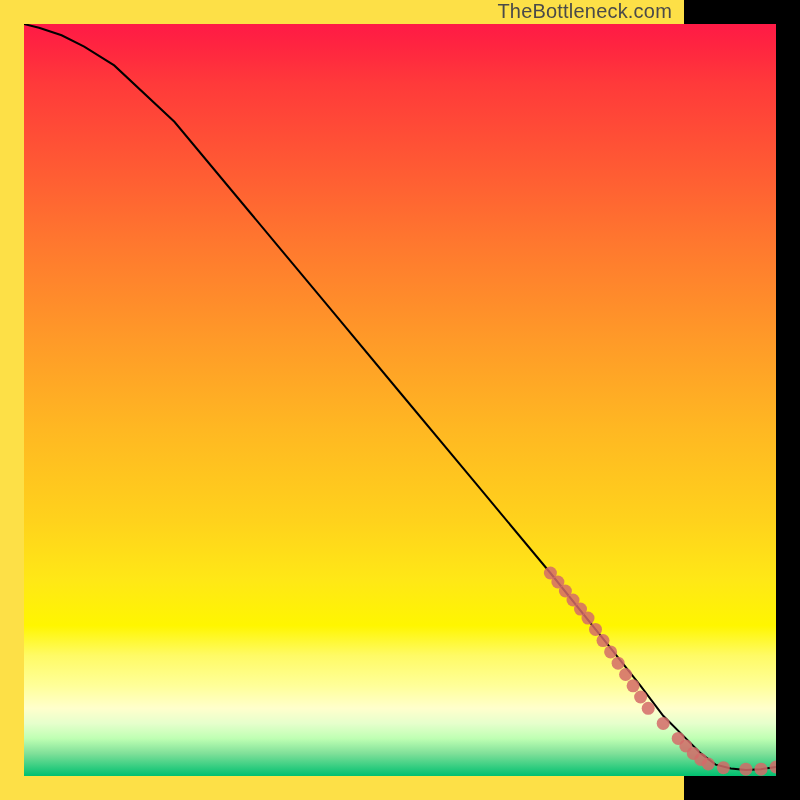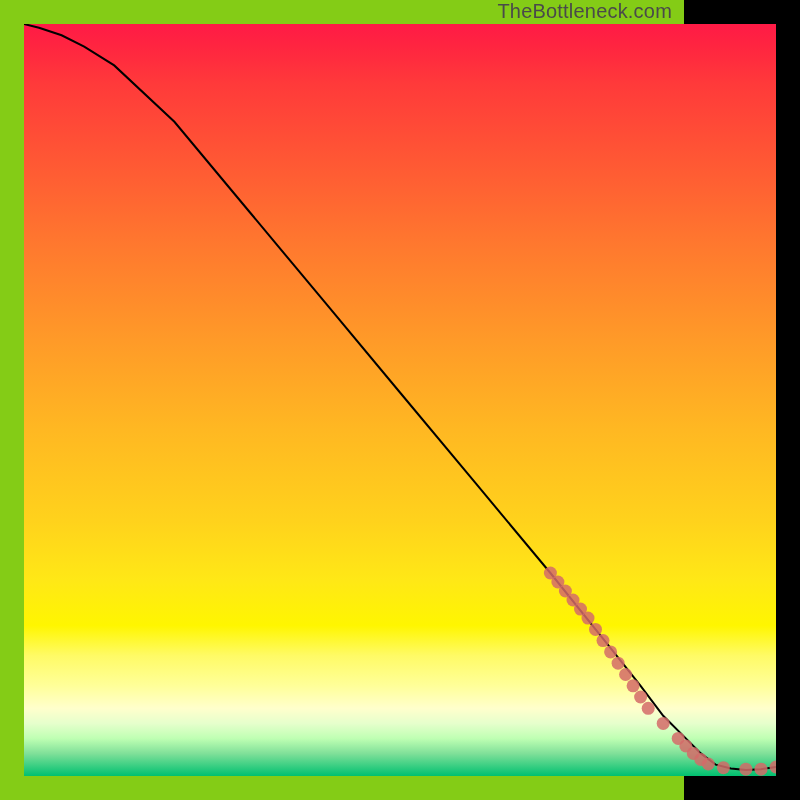--- a/index.html
+++ b/index.html
@@ -10,21 +10,21 @@
     height: 800px;
     position: relative;
     font-family: Arial, sans-serif;
   }
   .outer {
     position: absolute;
     top: 0;
     left: 0;
     width: 684px;
     height: 800px;
-    background: #84cc16;
+    background: #fde047;
   }
   .watermark {
     position: absolute;
     top: 0;
     right: 12px;
     color: #4a4a4a;
     font-size: 20px;
     font-weight: 500;
     letter-spacing: 0.2px;
     z-index: 30;

